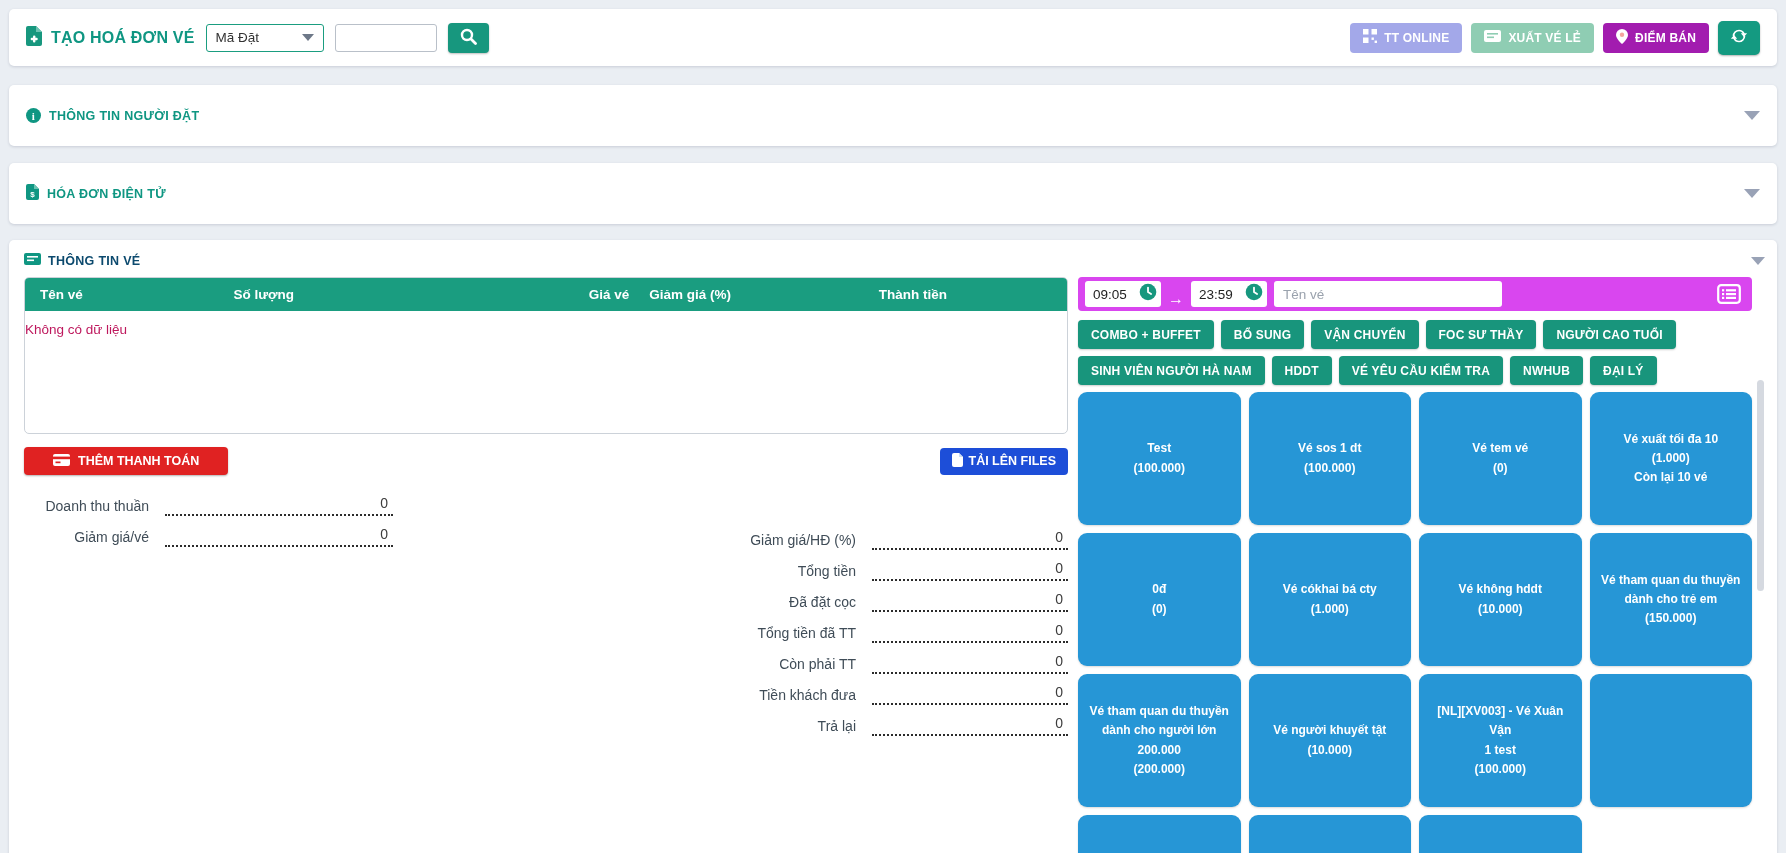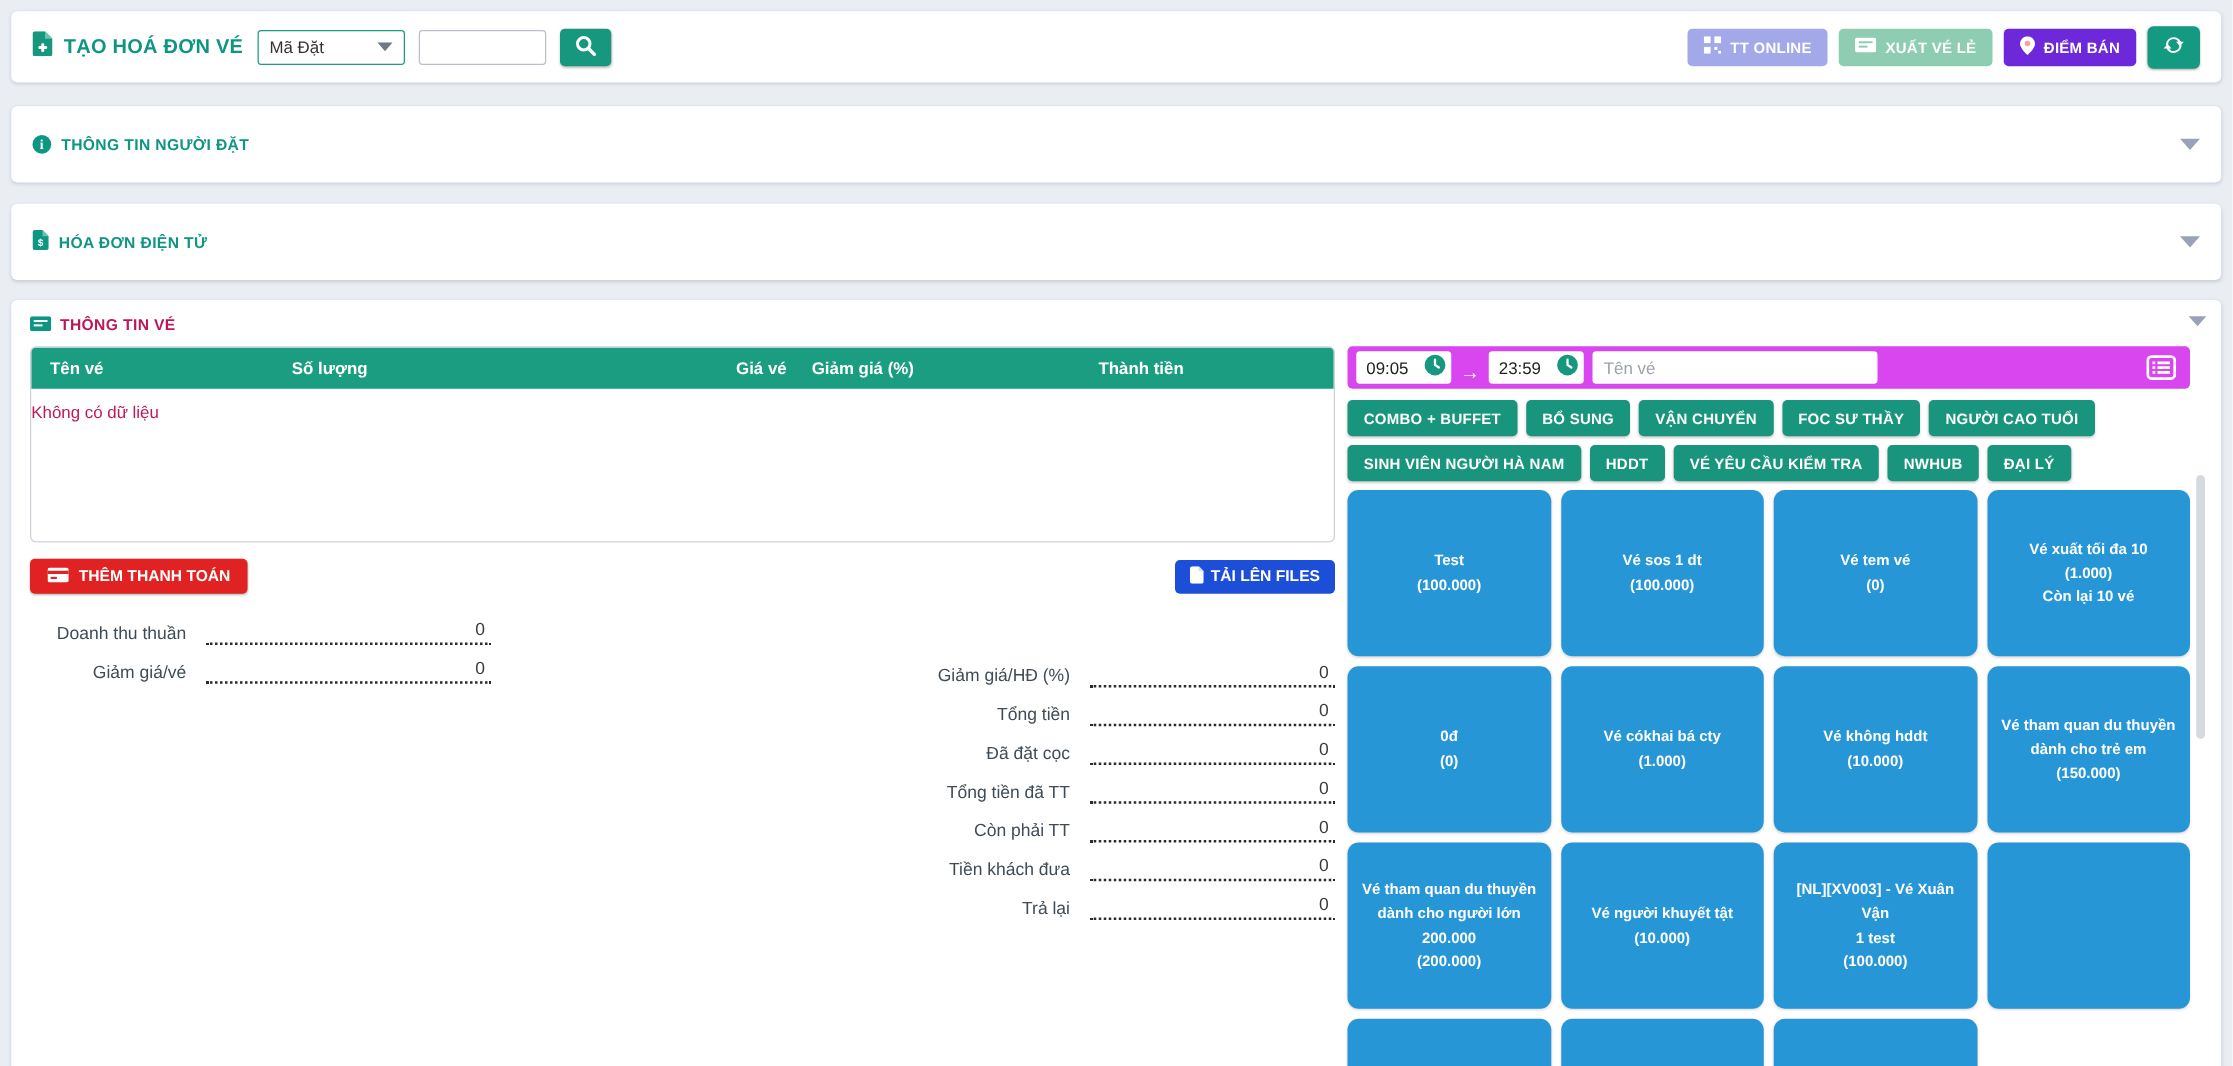--- a/index.html
+++ b/index.html
@@ -13,53 +13,53 @@
   .topbar { margin-top:9px; height:57px; display:flex; align-items:center; padding:0 17px; gap:11px; }
   .app-title { display:flex; align-items:center; gap:9px; color:#0f9682; font-weight:bold; font-size:16px; letter-spacing:.2px; }
   .select-box { width:118px; height:28px; border:1px solid #1a9d80; border-radius:3px; display:flex; align-items:center; justify-content:space-between; padding:0 9px; font-size:13.5px; color:#333; cursor:pointer; background:#fff; }
   .caret { width:0; height:0; border-left:6px solid transparent; border-right:6px solid transparent; border-top:7px solid #6d7888; }
   .code-input { width:102px; height:28px; border:1px solid #b9c0c9; border-radius:3px; font-size:13px; padding:0 7px; outline:none; }
   .btn-search { width:41px; height:30px; background:#17977e; border:none; border-radius:4px; display:flex; align-items:center; justify-content:center; cursor:pointer; box-shadow:0 1px 2px rgba(0,0,0,.25); }
   .topbar-right { margin-left:auto; display:flex; align-items:center; gap:9px; }
   .pill { height:30px; border:none; border-radius:4px; color:#fff; font-weight:bold; font-size:12px; display:flex; align-items:center; gap:7px; padding:0 13px; cursor:pointer; letter-spacing:.2px; }
   .pill-lavender { background:#a3a8e9; }
   .pill-mint     { background:#8fcdb3; }
-  .pill-salmon   { background:#6d28d9; }
+  .pill-salmon   { background:#a21caf; }
   .btn-refresh { width:42px; height:34px; background:#149a81; border:none; border-radius:5px; display:flex; align-items:center; justify-content:center; cursor:pointer; box-shadow:0 1px 2px rgba(0,0,0,.3); }
 
   
   .section-card { height:61px; display:flex; align-items:center; padding:0 17px; }
   .sec2 { margin-top:19px; }
   .sec3 { margin-top:17px; }
   .section-title { display:flex; align-items:center; gap:8px; color:#0f9682; font-weight:bold; font-size:12.5px; letter-spacing:.3px; }
   .chev { margin-left:auto; width:0; height:0; border-left:8px solid transparent; border-right:8px solid transparent; border-top:9px solid #99a2b6; cursor:pointer; }
   .info-badge { width:15px; height:15px; border-radius:50%; background:#0f9682; color:#fff; font-size:11px; font-weight:bold; display:inline-flex; align-items:center; justify-content:center; font-family:"Liberation Serif", serif; }
 
   
   .ticket-card { margin-top:16px; height:620px; padding:13px 12px 0 15px; overflow:hidden; position:relative; }
-  .ticket-head { display:flex; gap:7px; color:#be185d; font-weight:bold; font-size:12.5px; letter-spacing:.3px; margin-bottom:9px; }
+  .ticket-head { display:flex; align-items:center; gap:7px; color:#0c4a6e; font-weight:bold; font-size:12.5px; letter-spacing:.3px; margin-bottom:9px; }
   .ticket-head .chev { border-left-width:7px; border-right-width:7px; border-top-width:8px; }
   .ticket-body { display:flex; gap:10px; }
   .left-col { width:1044px; flex:none; }
   .right-col { flex:1; position:relative; padding-right:13px; }
 
   
   .tbl { border:1px solid #ccd2d9; border-radius:5px; overflow:hidden; background:#fff; }
   .tbl-head { height:33px; background:#1a9d80; display:flex; align-items:center; color:#fff; font-weight:bold; font-size:13.5px; }
   .th1 { width:20%; padding-left:15px; }
   .th2 { width:25%; }
   .th3 { width:13%; text-align:right; }
   .th4 { width:19%; padding-left:20px; }
   .th5 { flex:1; text-align:right; padding-right:120px; }
   .tbl-body { height:122px; }
   .empty-text { text-align:left; padding-top:11px; color:#be185d; font-size:13.5px; }
 
   
   .actions-row { margin-top:13px; display:flex; align-items:center; }
-  .btn-red { height:28px; background:#e02222; border:none; border-radius:4px; color:#fff; font-weight:bold; font-size:12.5px; display:flex; align-items:center; gap:8px; padding:0 14px; cursor:pointer; box-shadow:0 1px 2px rgba(0,0,0,.3); }
+  .btn-red { height:28px; background:#e02222; border:none; border-radius:4px; color:#fff; font-weight:bold; font-size:12.5px; display:flex; align-items:center; gap:8px; padding:0 29px; cursor:pointer; box-shadow:0 1px 2px rgba(0,0,0,.3); }
   .btn-upload { margin-left:auto; height:27px; background:#1d4ed8; border:none; border-radius:4px; color:#fff; font-weight:bold; font-size:12.5px; display:flex; align-items:center; gap:6px; padding:0 12px; cursor:pointer; }
 
   
   .fields { margin-top:15px; display:flex; }
   .fields-left  { width:400px; }
   .fields-right { margin-left:auto; width:452px;margin-top:34px; }
   .frow { display:flex; align-items:center; height:31px; }
   .flabel { font-size:14px; color:#3f4c57; text-align:right; }
   .fields-left  .flabel { width:125px; }
   .fields-right .flabel { width:240px; }

